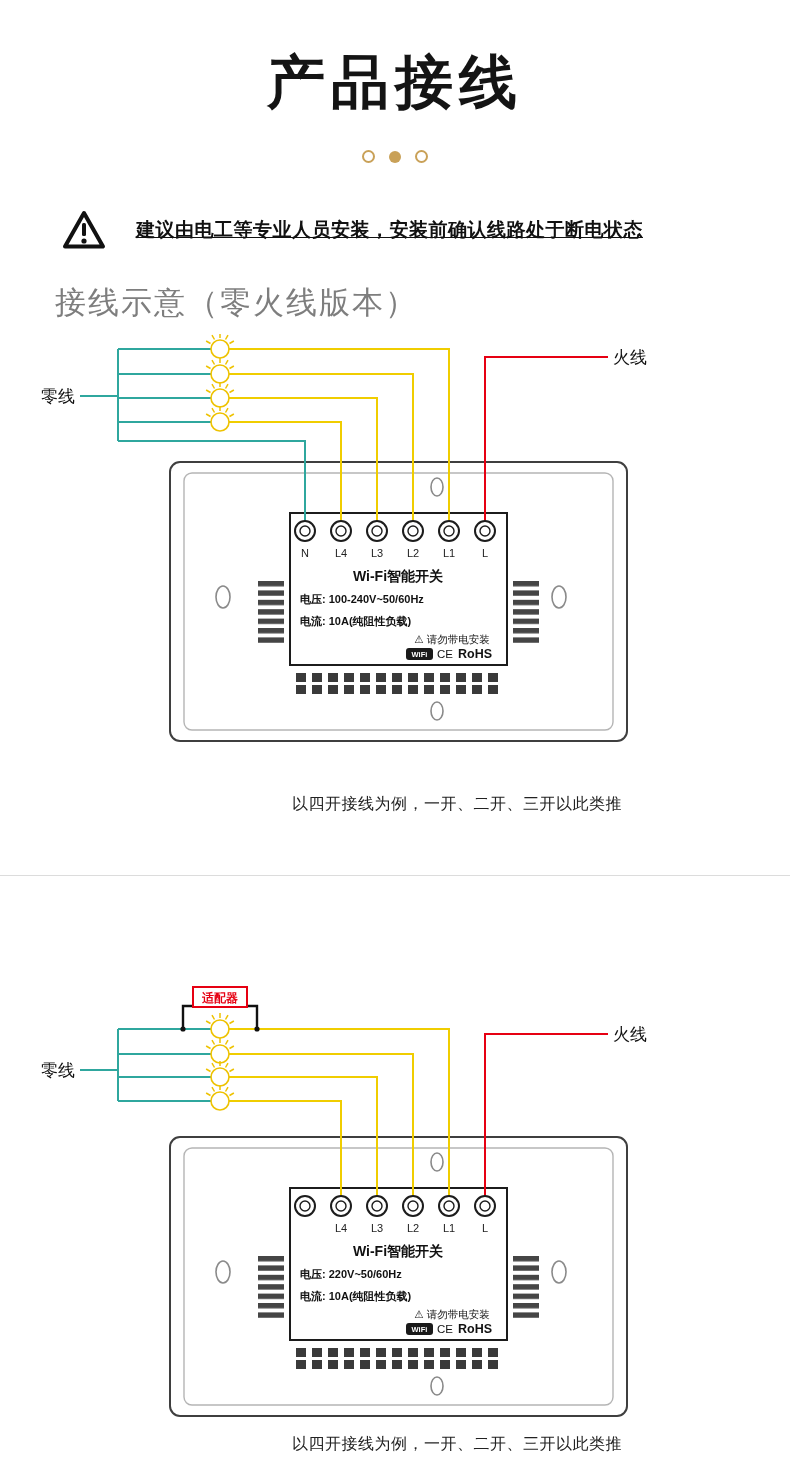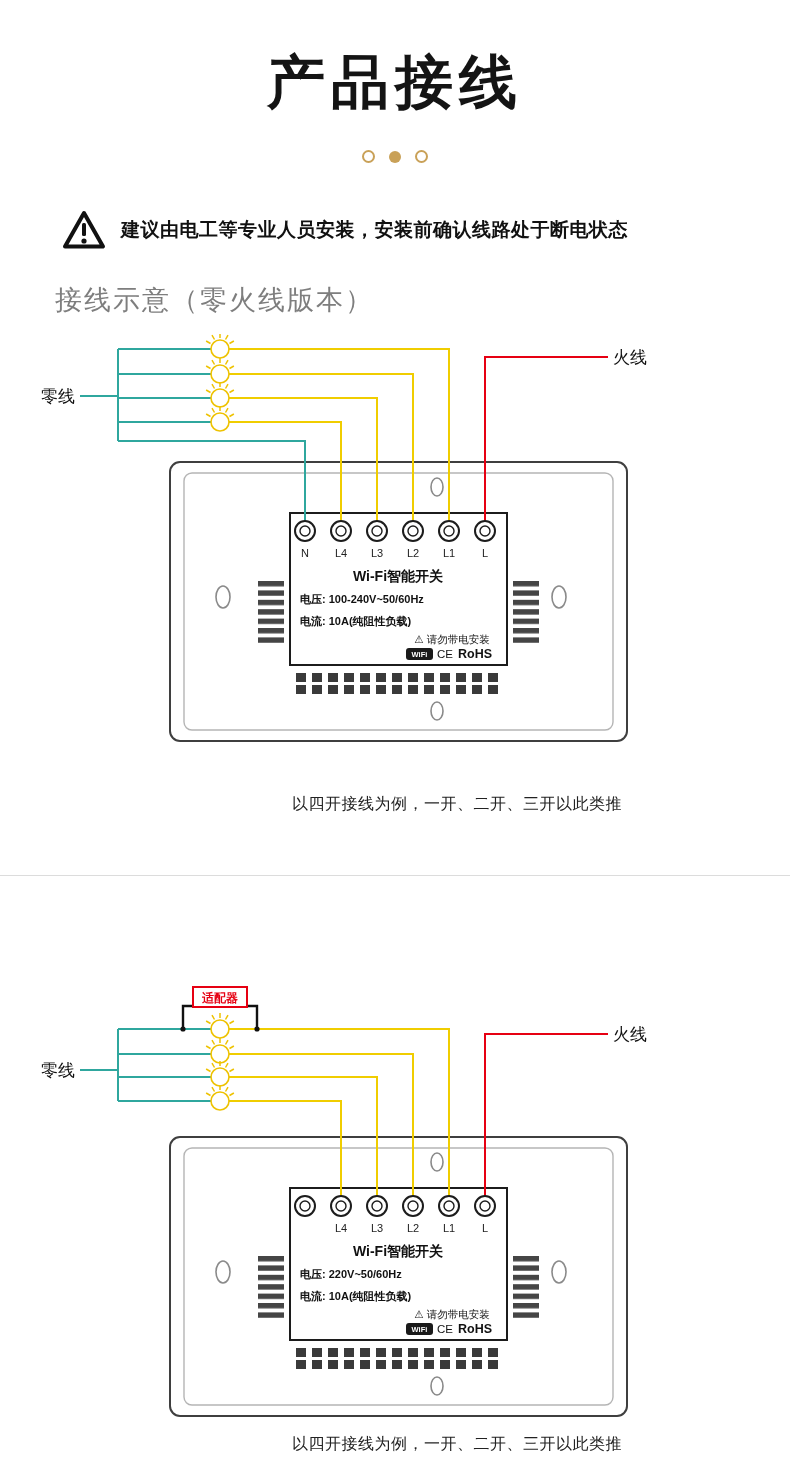--- a/index.html
+++ b/index.html
@@ -14,27 +14,27 @@
     color:#141414; text-align:center;
   }
   .dots {
     position:absolute; top:146px; left:0; width:790px;
     display:flex; justify-content:center; align-items:center; gap:14px;
   }
   .dot-ring { width:9px; height:9px; border:2px solid #c9a158; border-radius:50%; background:transparent; }
   .dot-solid { width:12px; height:12px; border-radius:50%; background:#c9a158; }
   .warning-row {
     position:absolute; top:206px; left:62px; width:680px;
-    display:flex; align-items:center; gap:15px;
+    display:flex; align-items:center; gap:30px;text-decoration:underline;
   }
   .warning-icon { width:44px; height:40px; flex:0 0 auto; }
   .warning-text { font-size:19px; font-weight:bold; color:#111; letter-spacing:0.5px; }
   .section-heading {
     position:absolute; left:55px;
-    font-size:27px; color:#7e7e7e; letter-spacing:2px; font-weight:400;
+    font-size:31px; color:#7e7e7e; letter-spacing:2px; font-weight:400;
   }
   #heading1 { top:278px; }
   #heading2 { top:888px; }
   .diagram { position:absolute; left:0; }
   #diagram1 { top:330px; }
   #diagram2 { top:960px; }
   .caption {
     position:absolute; right:68px; width:430px;
     font-size:16px; color:#222; text-align:left; letter-spacing:0.5px;
   }

